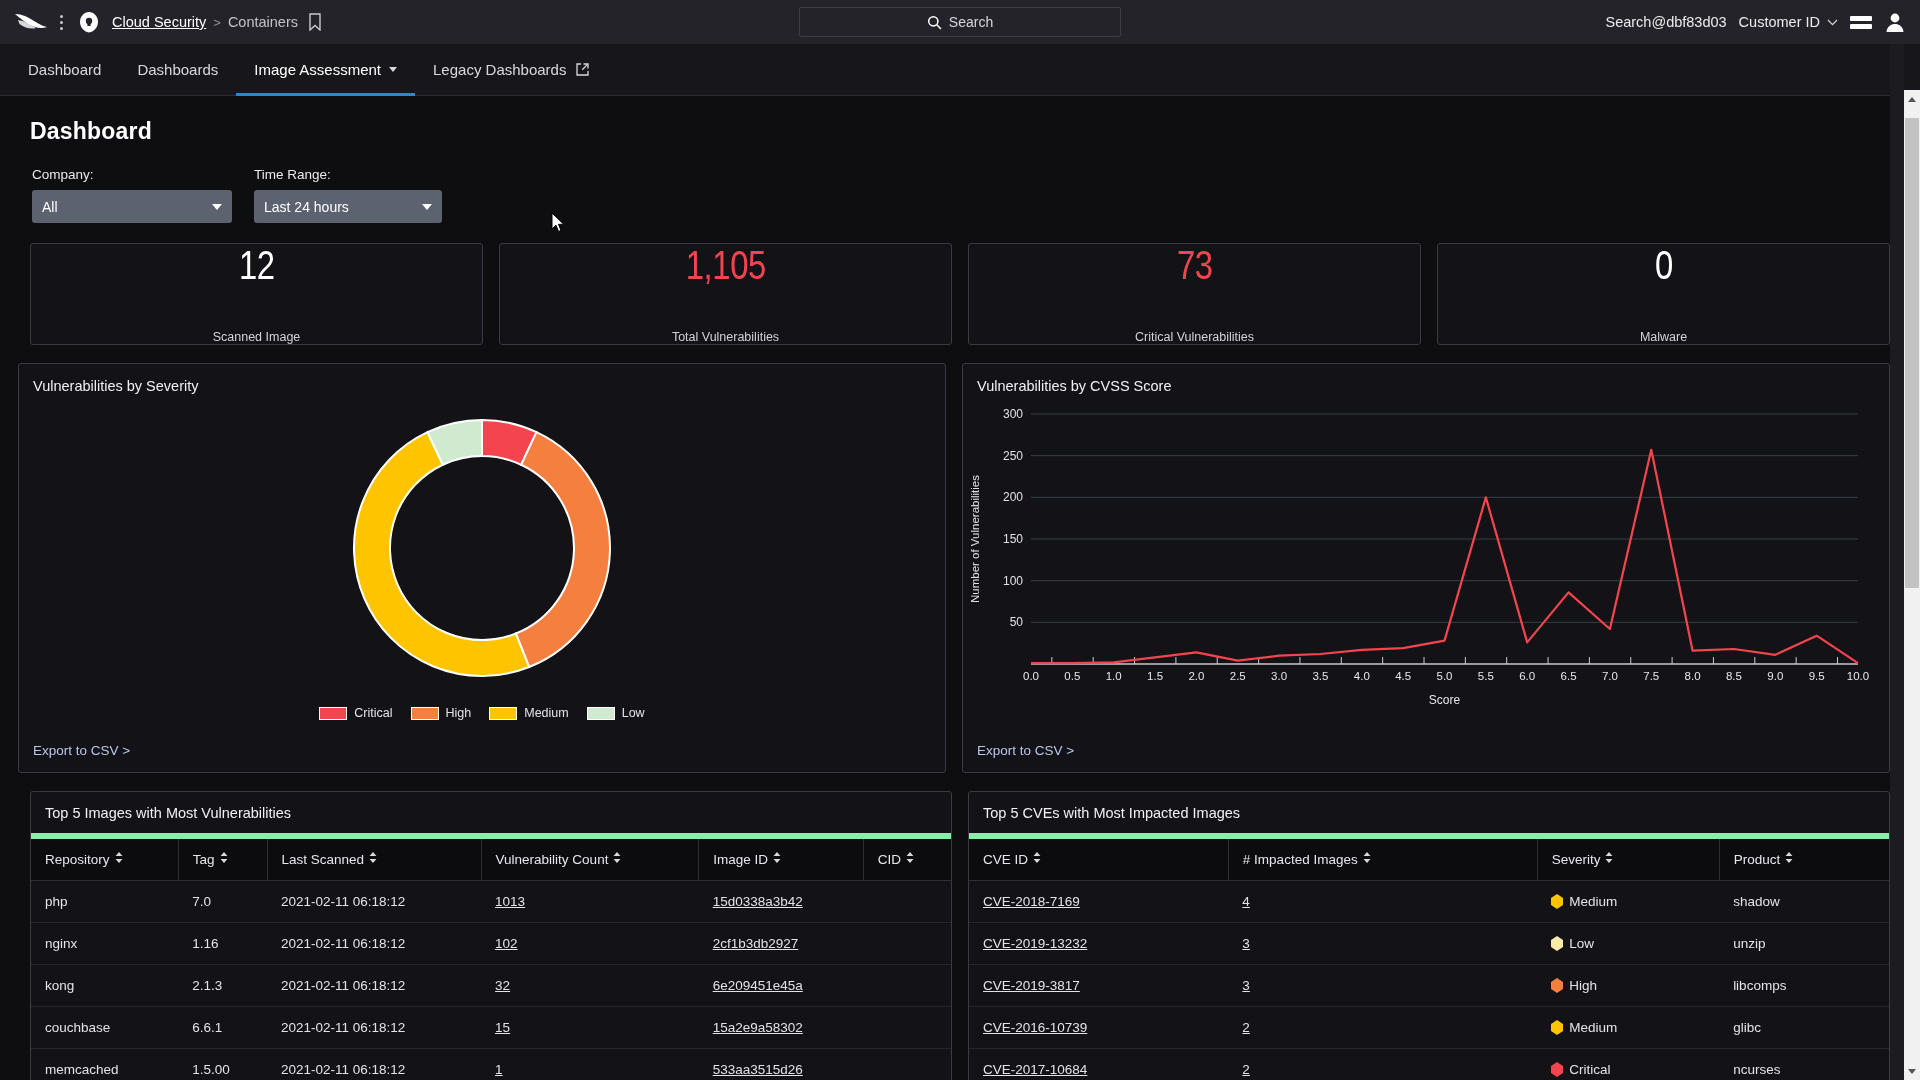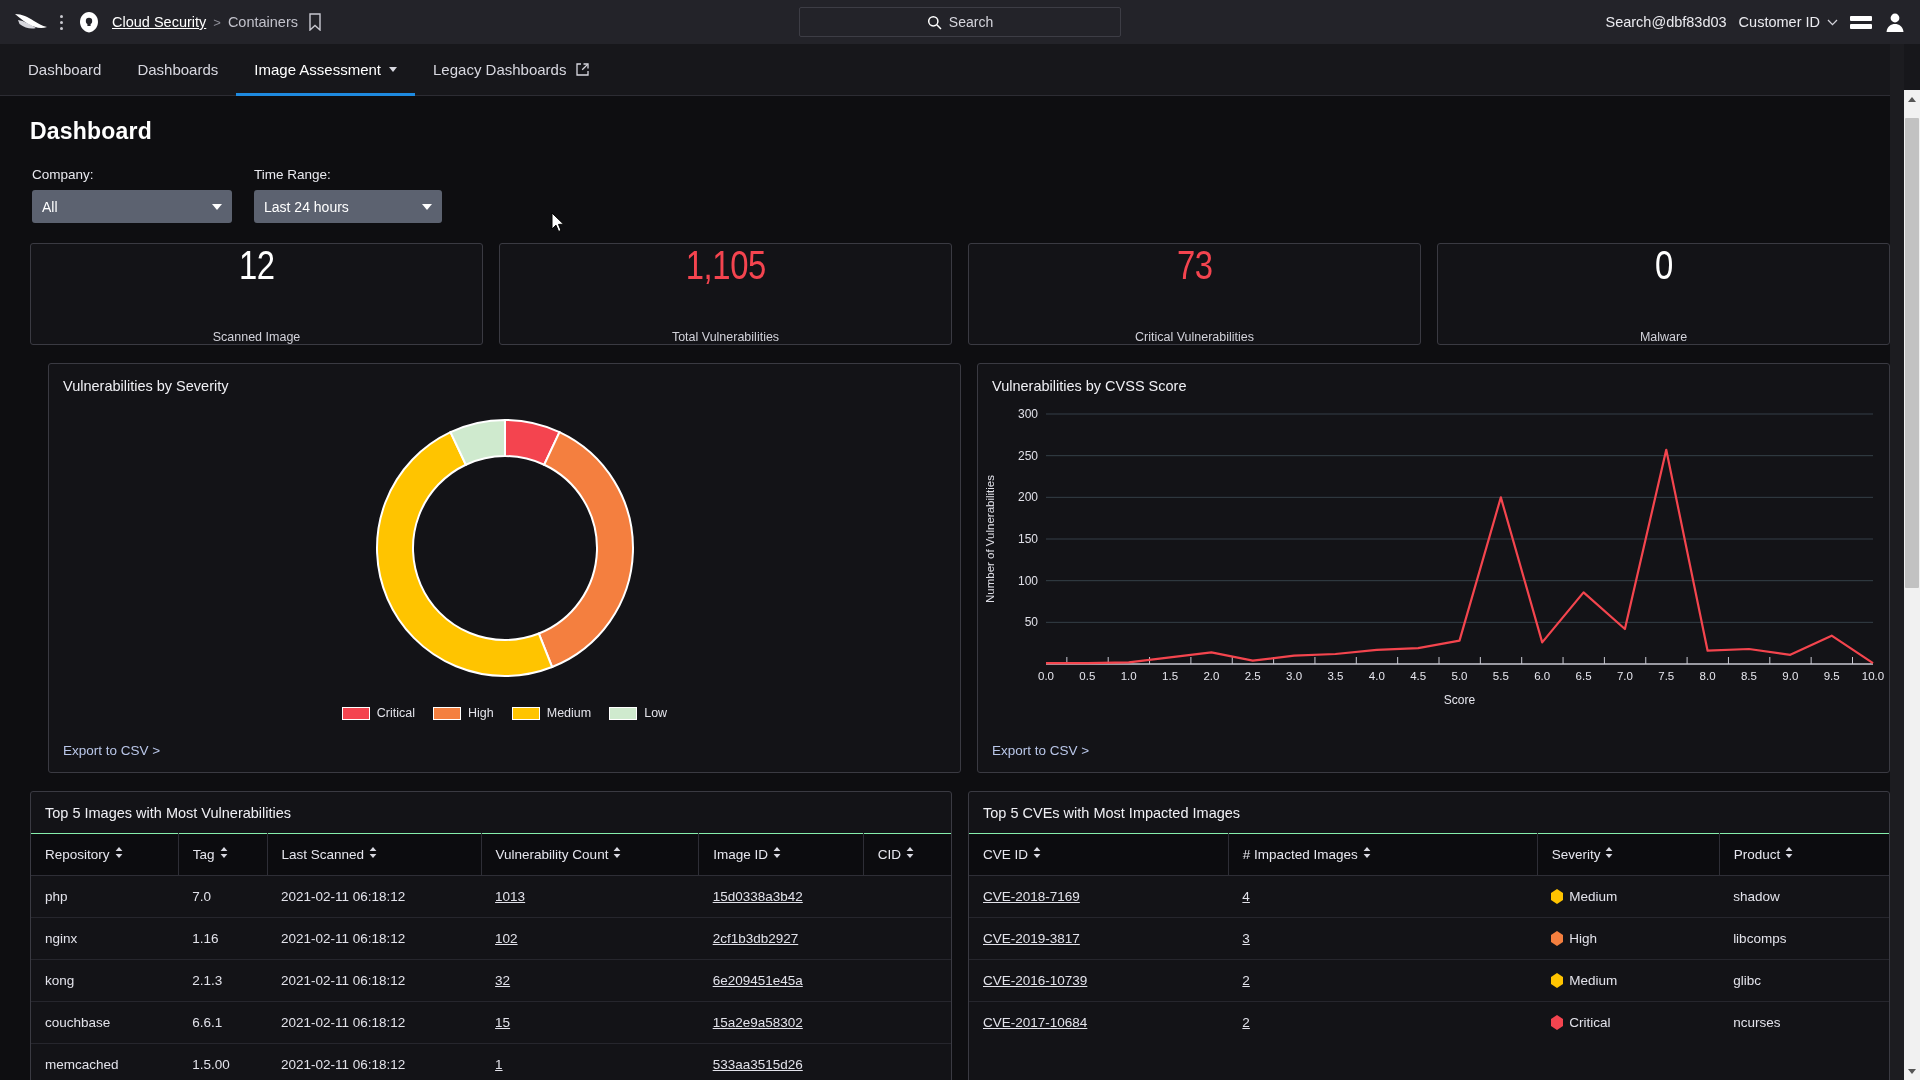--- a/index.html
+++ b/index.html
@@ -84,21 +84,21 @@
   #stats { display:flex; gap:16px; padding: 20px 30px 0 30px;}
   .stat {
     flex:1; height:102px; border:1px solid #3a3a42; border-radius:3px; background:#131317;
     display:flex; flex-direction:column; align-items:center; justify-content:space-between;
   }
   .stat .num { font-size:40px; line-height:42px; font-weight:400; letter-spacing:-0.5px;
     font-family:"Liberation Sans", sans-serif; transform: scaleX(0.82); }
   .stat .cap { font-size:12.5px; color:#d2d2da; margin-top:8px;}
 
   
-  .panelrow { display:flex; gap:16px; padding: 18px 30px 0 48px;}
+  .panelrow { display:flex; gap:16px; padding: 18px 30px 0 18px;}
   .panel { flex:1; border:1px solid #3a3a42; border-radius:3px; background:#131317; position:relative;}
   .panel-title { font-size:14.5px; color:#f0f0f5; padding: 14px 0 0 14px;}
   .exportlink { position:absolute; left:14px; bottom:14px; font-size:13.5px; color:#b9c6e8; cursor:pointer;}
 
   
   #donutpanel { height:410px; }
   #donutwrap { display:flex; justify-content:center; align-items:center; margin-top:4px;}
   #legend { display:flex; justify-content:center; gap:18px; margin-top:8px;}
   .lg { display:flex; align-items:center; gap:7px; font-size:12.5px; color:#e3e3ea;}
   .lg .sw { width:28px;height:13px; border:1px solid #fff;}
@@ -106,21 +106,21 @@
   
   #linepanel { height:410px; }
 
   
   #tablerow { display:flex; gap:16px; padding: 18px 30px 0 30px;}
   .tpanel { flex:1; border:1px solid #3a3a42; border-radius:3px; background:#131317; overflow:hidden;}
   .tpanel .panel-title{ padding:13px 0 12px 14px;}
   table { width:100%; border-collapse:collapse; }
   thead th {
     background:#0c0c0f; text-align:left; font-weight:normal; font-size:13.5px; color:#e6e6ee;
-    padding: 13px 10px 13px 14px; border-right:1px solid #2e2e36; border-top:1px solid #86efac;
+    padding: 13px 10px 13px 14px; border-right:1px solid #2e2e36; border-top:6px solid #86efac;
     border-bottom:1px solid #2e2e36; white-space:nowrap;
   }
   thead th:last-child{ border-right:none;}
   .sortico { display:inline-block; margin-left:5px; position:relative; top:-1px;}
   tbody td {
     font-size:13.5px; color:#e2e2ea; padding: 13px 10px 13px 14px;
     border-bottom:1px solid #26262d; white-space:nowrap;
   }
   tbody tr:last-child td { border-bottom:none; }
   .lnk { color:#e2e2ea; text-decoration:underline; cursor:pointer;}
@@ -459,20 +459,33 @@
                 <span class="sev">
                   <svg class="hexico" viewBox="0 0 12 15">
                     <path d="M6 0 L12 4 V11 L6 15 L0 11 V4 Z" fill="#ffc400"></path>
                   </svg>
                   <span>Medium</span>
                 </span>
               </td>
               <td>shadow</td>
             </tr>
             <tr>
+              <td><span class="lnk">CVE-2019-13232</span></td>
+              <td><span class="lnk">3</span></td>
+              <td>
+                <span class="sev">
+                  <svg class="hexico" viewBox="0 0 12 15">
+                    <path d="M6 0 L12 4 V11 L6 15 L0 11 V4 Z" fill="#fbe9a8"></path>
+                  </svg>
+                  <span>Low</span>
+                </span>
+              </td>
+              <td>unzip</td>
+            </tr>
+            <tr>
               <td><span class="lnk">CVE-2019-3817</span></td>
               <td><span class="lnk">3</span></td>
               <td>
                 <span class="sev">
                   <svg class="hexico" viewBox="0 0 12 15">
                     <path d="M6 0 L12 4 V11 L6 15 L0 11 V4 Z" fill="#f47f3f"></path>
                   </svg>
                   <span>High</span>
                 </span>
               </td>

